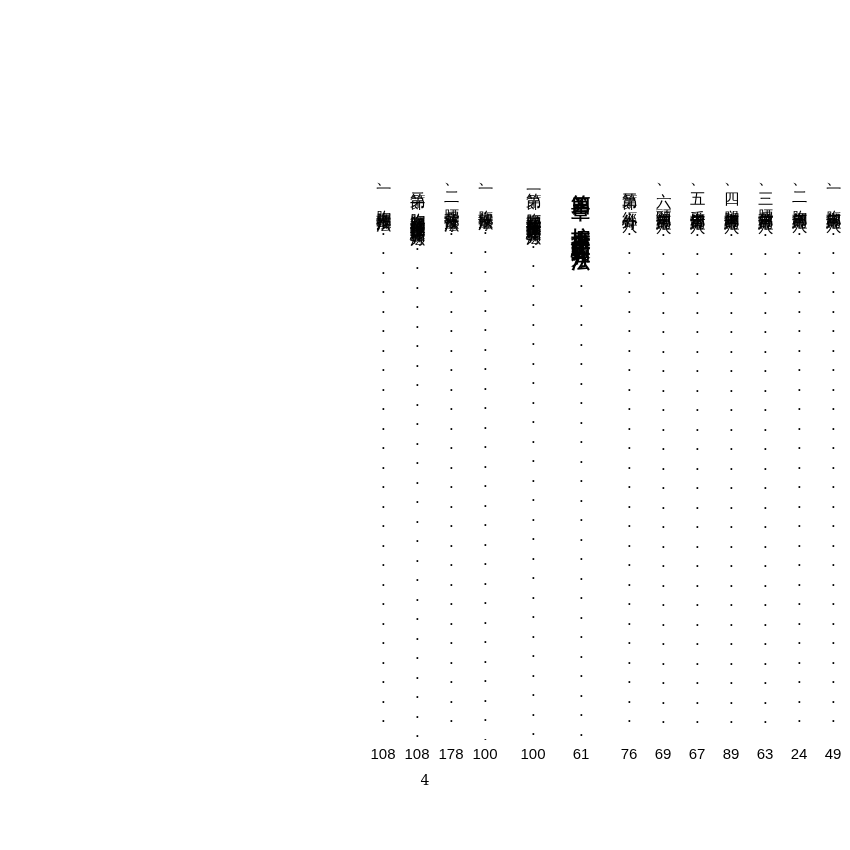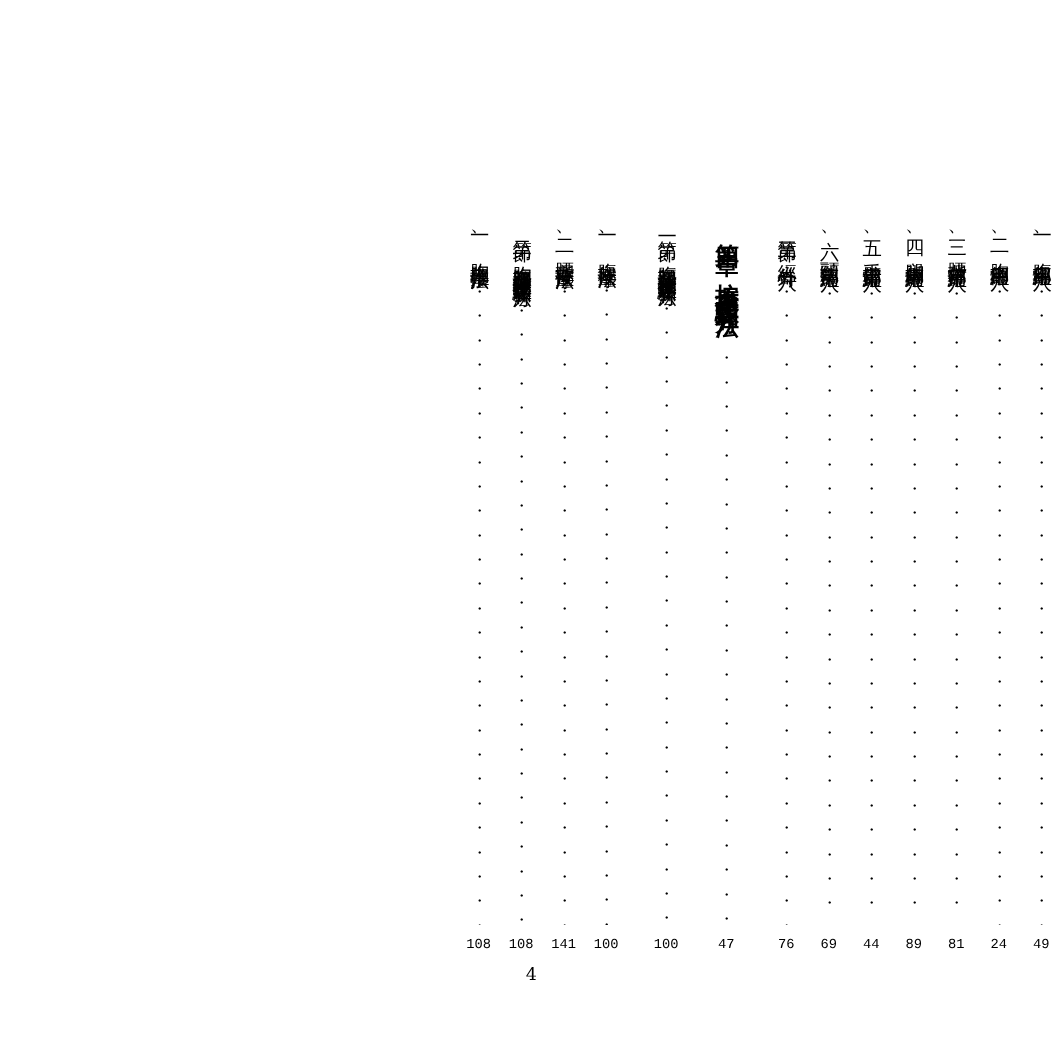--- a/index.html
+++ b/index.html
@@ -74,22 +74,22 @@
     line-height: 1;
     white-space: nowrap;
     color: #000;
     overflow: hidden;
   }
   .page-num {
     position: absolute;
     bottom: -22px;
     left: 50%;
     transform: translateX(-50%);
-    font-size: 11px;
-    font-family: Liberation Mono, monospace;
+    font-size: 15px;
+    font-family: Liberation Sans, sans-serif;
     white-space: nowrap;
   }
   #folio {
     position: absolute;
     top: 772px;
     left: 0;
     width: 850px;
     text-align: center;
     font-size: 14px;
   }
@@ -115,37 +115,37 @@
           <div class="leader-inner">··························································································</div>
         </div>
       <div class="page-num">24</div>
     </div>
 
     <div class="col">
       <div class="col-text">三、腰背部常用經穴</div>
       <div class="leader">
           <div class="leader-inner">··························································································</div>
         </div>
-      <div class="page-num">81</div>
+      <div class="page-num">63</div>
     </div>
 
     <div class="col">
       <div class="col-text">四、腿脚部常用經穴</div>
       <div class="leader">
           <div class="leader-inner">··························································································</div>
         </div>
       <div class="page-num">89</div>
     </div>
 
     <div class="col">
       <div class="col-text">五、手臂部常用經穴</div>
       <div class="leader">
           <div class="leader-inner">··························································································</div>
         </div>
-      <div class="page-num">44</div>
+      <div class="page-num">67</div>
     </div>
 
     <div class="col">
       <div class="col-text">六、頭頸部常用經穴</div>
       <div class="leader">
           <div class="leader-inner">··························································································</div>
         </div>
       <div class="page-num">69</div>
     </div>
 
@@ -155,21 +155,21 @@
           <div class="leader-inner">··························································································</div>
         </div>
       <div class="page-num">76</div>
     </div>
 
     <div class="col chapter gap-left">
       <div class="col-text">第四章　按摩操作步驟和方法</div>
       <div class="leader">
           <div class="leader-inner">··························································································</div>
         </div>
-      <div class="page-num">47</div>
+      <div class="page-num">61</div>
     </div>
 
     <div class="col section gap-left">
       <div class="col-text">第一節　腹部和腰背部按摩操作步驟和方法</div>
       <div class="leader">
           <div class="leader-inner">··························································································</div>
         </div>
       <div class="page-num">100</div>
     </div>
 
@@ -179,21 +179,21 @@
           <div class="leader-inner">··························································································</div>
         </div>
       <div class="page-num">100</div>
     </div>
 
     <div class="col">
       <div class="col-text">二、腰背部按摩法</div>
       <div class="leader">
           <div class="leader-inner">··························································································</div>
         </div>
-      <div class="page-num">141</div>
+      <div class="page-num">178</div>
     </div>
 
     <div class="col section">
       <div class="col-text">第二節　胸腹部和腰背部推按操作步驟和方法</div>
       <div class="leader">
           <div class="leader-inner">··························································································</div>
         </div>
       <div class="page-num">108</div>
     </div>
 

